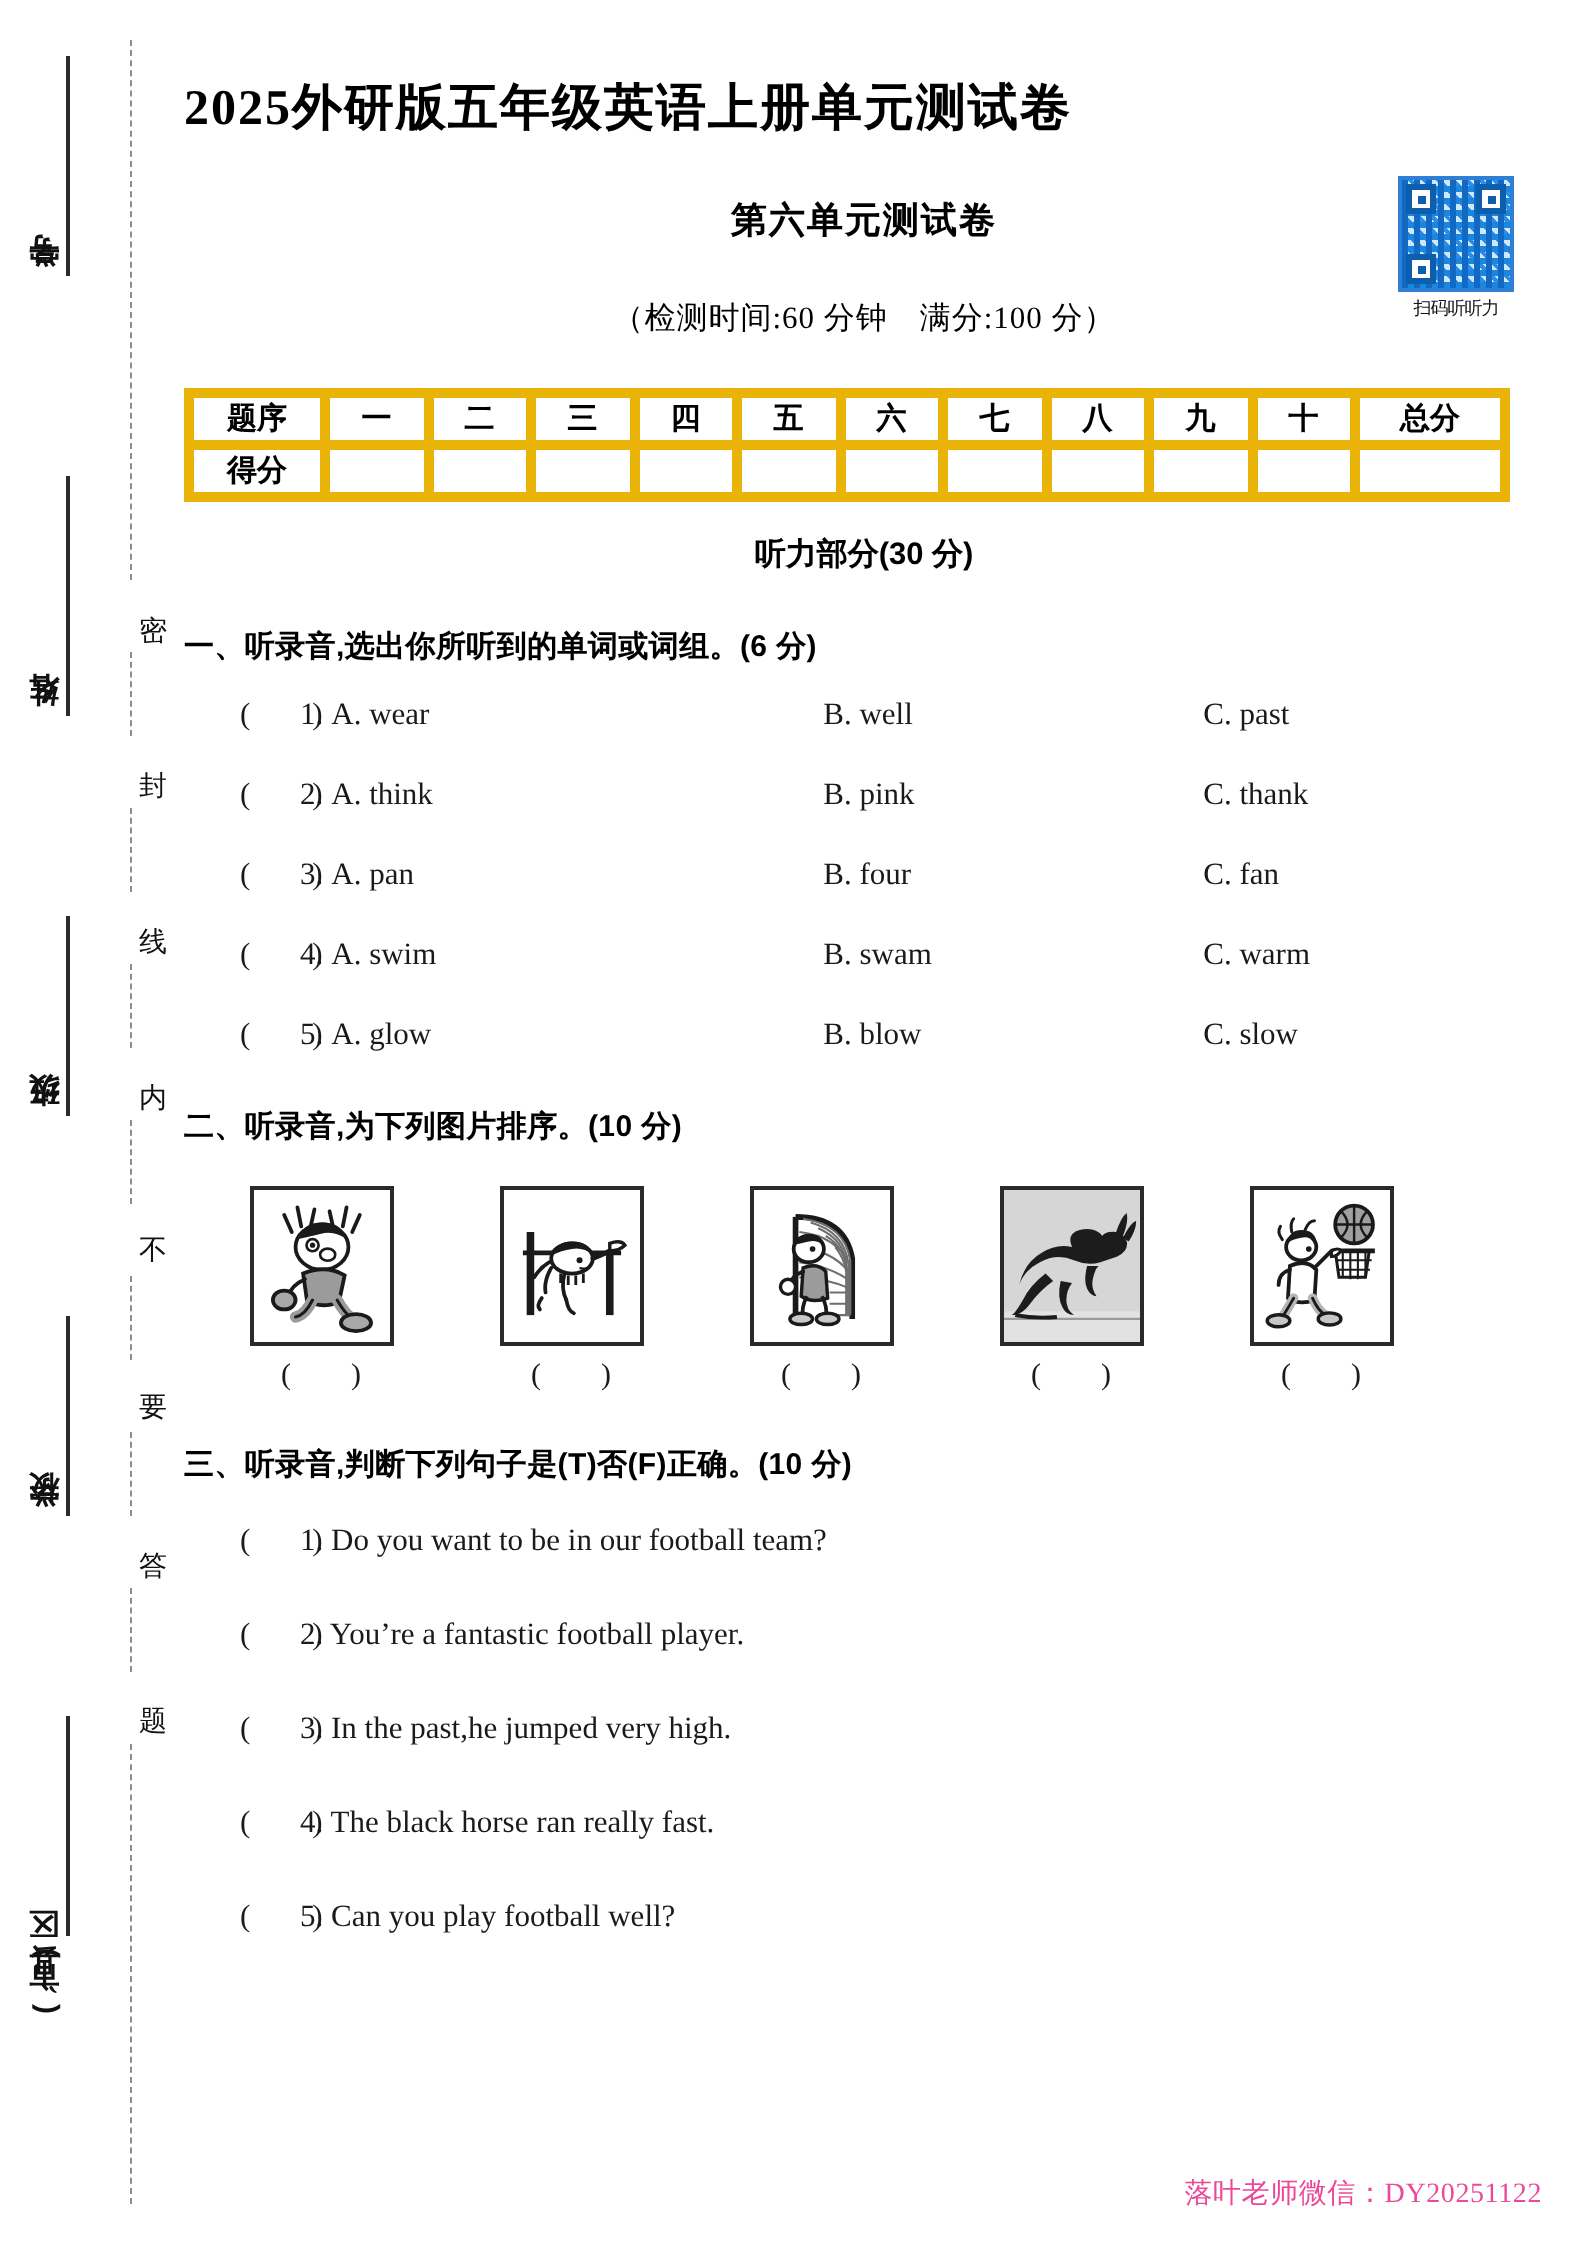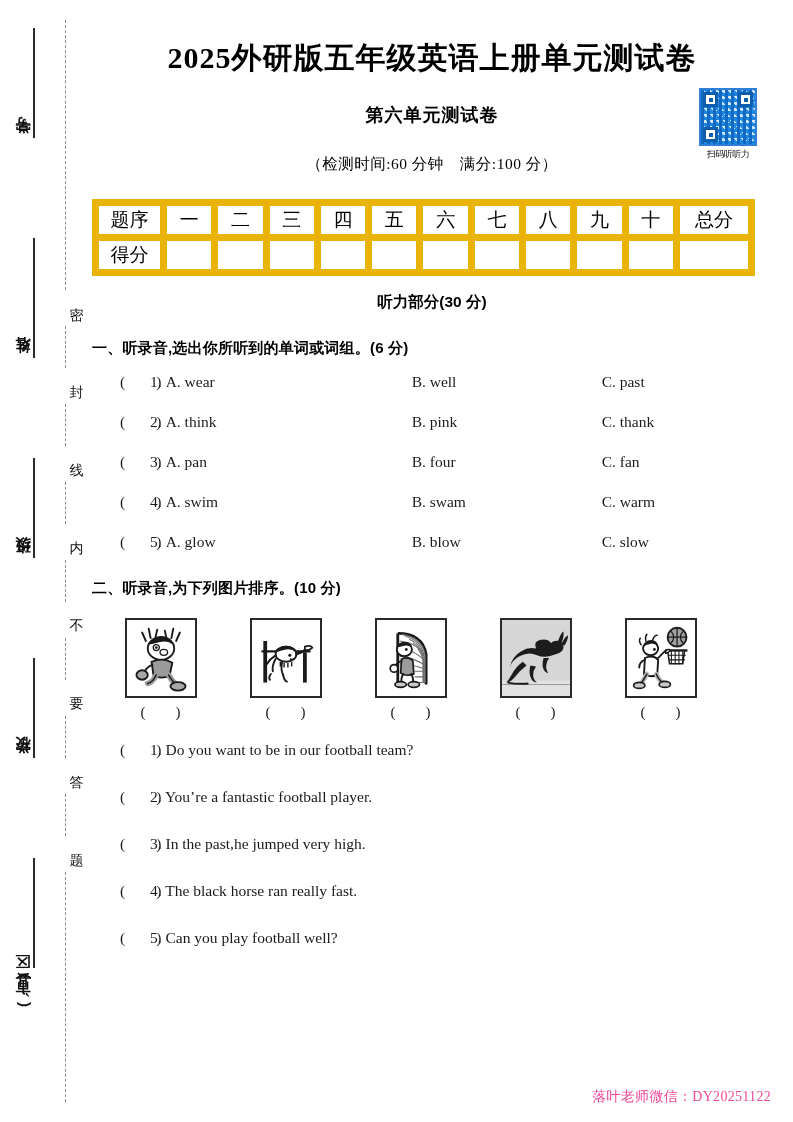--- a/index.html
+++ b/index.html
@@ -62,23 +62,22 @@
   
   #content {
     position: absolute;
     left: 92px;
     top: 0;
     width: 680px;
     height: 1122px;
   }
 
   .main-title {
-    text-align: center;
     font-family: "Liberation Serif", "DejaVu Serif", serif;
-    font-size: 30px;
+    font-size: 25px;
     font-weight: bold;
     letter-spacing: 1px;
     margin-top: 41px;
     line-height: 1.1;
     color: #000;
   }
   .sub-title {
     text-align: center;
     font-family: "Liberation Serif", "DejaVu Serif", serif;
     font-size: 18px;
@@ -140,27 +139,27 @@
   }
 
   
   #score-table {
     margin-top: 24px;
     width: 663px;
     border-collapse: collapse;
     table-layout: fixed;
   }
   #score-table td {
-    border: 7px solid #eab308;
+    border: 5px solid #eab308;
     height: 25px;
     text-align: center;
     vertical-align: middle;
     font-family: "Liberation Serif", "DejaVu Serif", serif;
-    font-size: 19px;
-    font-weight: normal;
+    font-size: 15px;
+    font-weight: bold;
     color: #000;
   }
   #score-table td.head-cell { width: 68px; }
   #score-table td.total-cell { width: 75px; }
 
   
   .part-title {
     text-align: center;
     font-family: "Liberation Sans", "DejaVu Sans", sans-serif;
     font-weight: bold;
@@ -501,20 +500,21 @@
           <path d="M31 57 q3 7 7 9" stroke="#1a1a1a" stroke-width="1.5" fill="none" stroke-linecap="round"></path>
           <ellipse cx="13" cy="69" rx="6" ry="3.2" fill="#c7c7c7" stroke="#1a1a1a" stroke-width="1.8"></ellipse>
           <ellipse cx="40" cy="68" rx="6" ry="3.2" fill="#c7c7c7" stroke="#1a1a1a" stroke-width="1.8"></ellipse>
         </svg>
       </div>
       <div class="pic-paren">(　　)</div>
     </div>
 
   </div>
 
+  <div class="sec-head">三、听录音,判断下列句子是(T)否(F)正确。(10 分)</div>
   <div>
     <div class="tf-row">
       <span class="tf-paren">(　　)</span>
       <span>1. Do you want to be in our football team?</span>
     </div>
     <div class="tf-row">
       <span class="tf-paren">(　　)</span>
       <span>2. You’re a fantastic football player.</span>
     </div>
     <div class="tf-row">

